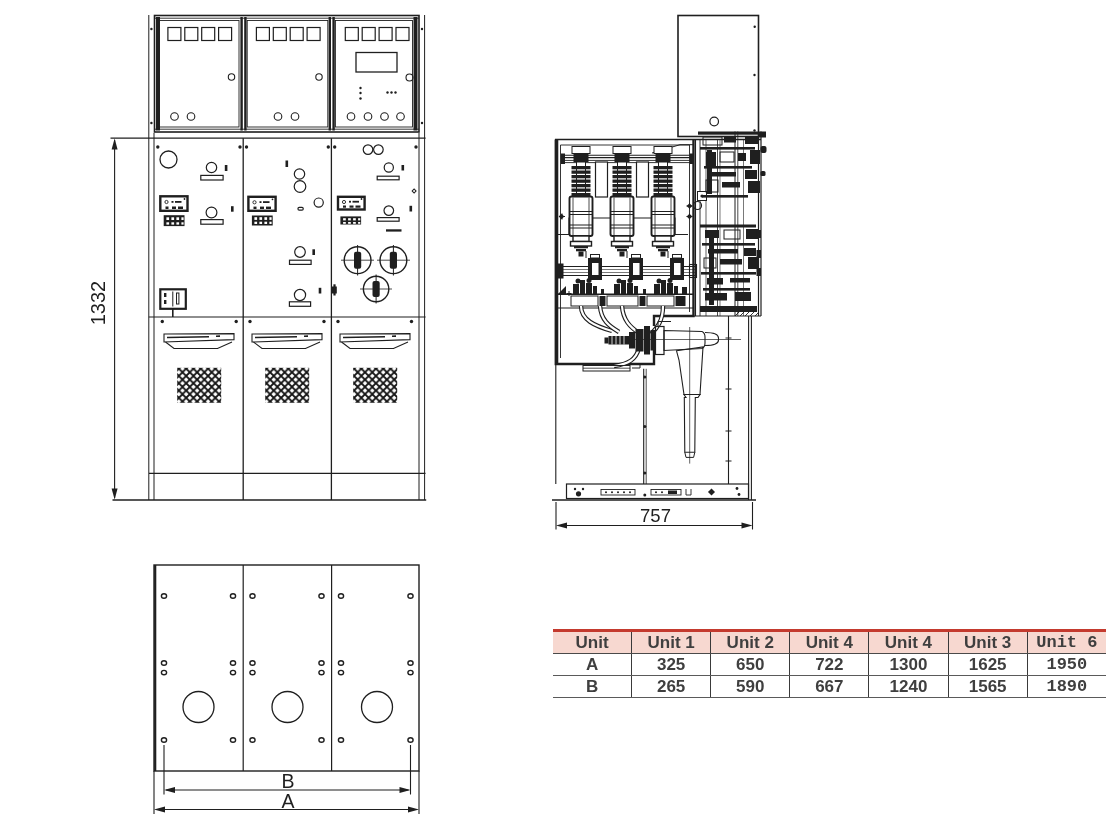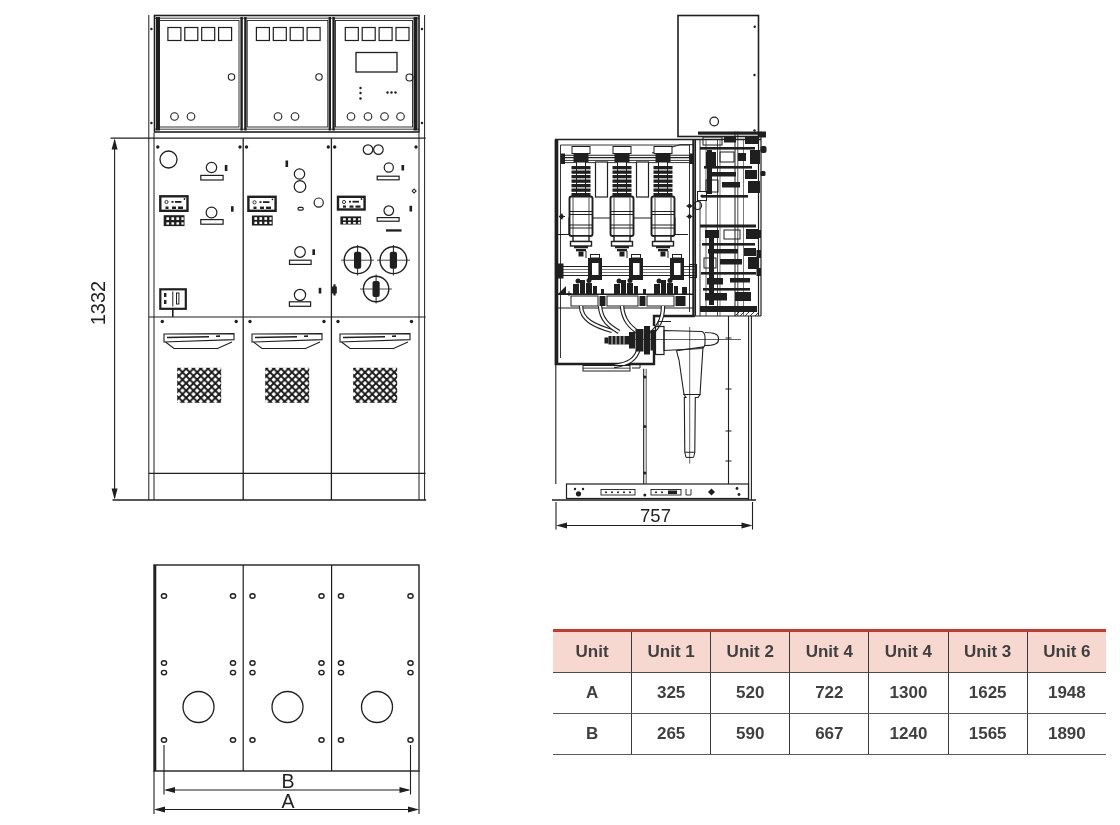--- a/index.html
+++ b/index.html
@@ -1,23 +1,23 @@
 <!DOCTYPE html>
 <html><head>
 <meta charset="utf-8">
 <style>
 html,body{margin:0;padding:0;background:#ffffff;width:1120px;height:825px;overflow:hidden;}
 body{font-family:"Liberation Sans",sans-serif;position:relative;}
 .abs{position:absolute;}
 table.dim{border-collapse:collapse;table-layout:fixed;}
-table.dim td{width:79px;height:40px;text-align:center;vertical-align:middle;
+table.dim td{width:79px;height:21px;text-align:center;vertical-align:middle;
   font-size:17px;font-weight:bold;color:#3f3f3f;padding:0;
   border-left:1.5px solid #3a3a3a;border-right:1.5px solid #3a3a3a;}
 table.dim td:first-child{border-left:none;}
-table.dim td:last-child{border-right:none;}
+table.dim td:last-child{border-right:none;font-family:Liberation Mono, monospace;}
 table.dim tr.hdr td{background:#f7d8d0;border-bottom:1.6px solid #4a4a4a;}
 table.dim tr.ra td{border-bottom:1.4px solid #5a5a5a;}
 table.dim tr.rb td{border-bottom:1.4px solid #5a5a5a;}
 </style>
 </head>
 <body>
 
 <svg class="abs" style="left:0;top:0" width="1120" height="825" viewBox="0 0 1120 825">
 <defs>
 <pattern id="mesh" width="7.3" height="7.3" patternUnits="userSpaceOnUse">
@@ -794,25 +794,25 @@
           <td>Unit 1</td>
           <td>Unit 2</td>
           <td>Unit 4</td>
           <td>Unit 4</td>
           <td>Unit 3</td>
           <td>Unit 6</td>
         </tr>
     <tr class="ra">
           <td>A</td>
           <td>325</td>
-          <td>520</td>
+          <td>650</td>
           <td>722</td>
           <td>1300</td>
           <td>1625</td>
-          <td>1948</td>
+          <td>1950</td>
         </tr>
     <tr class="rb">
           <td>B</td>
           <td>265</td>
           <td>590</td>
           <td>667</td>
           <td>1240</td>
           <td>1565</td>
           <td>1890</td>
         </tr>

